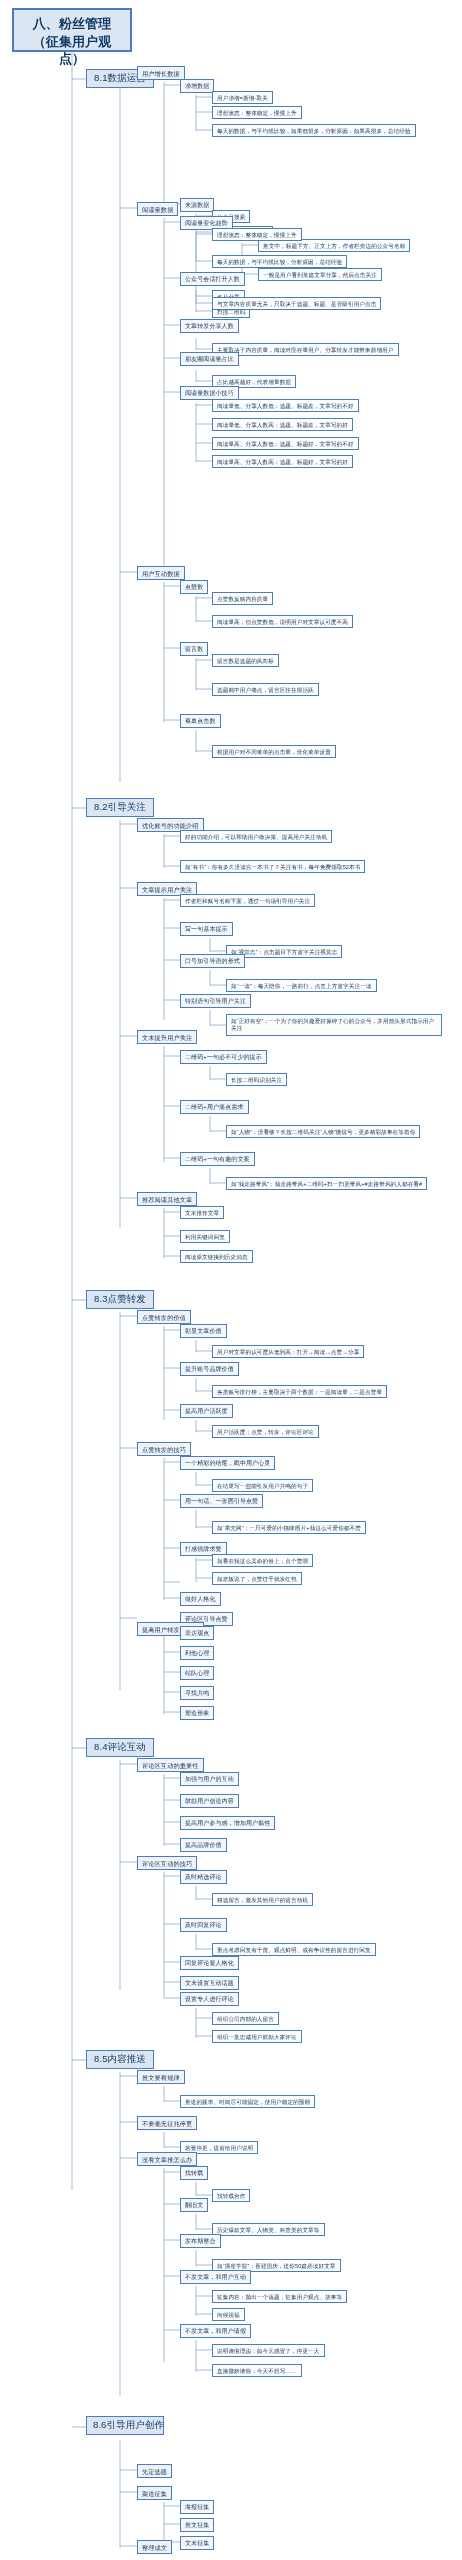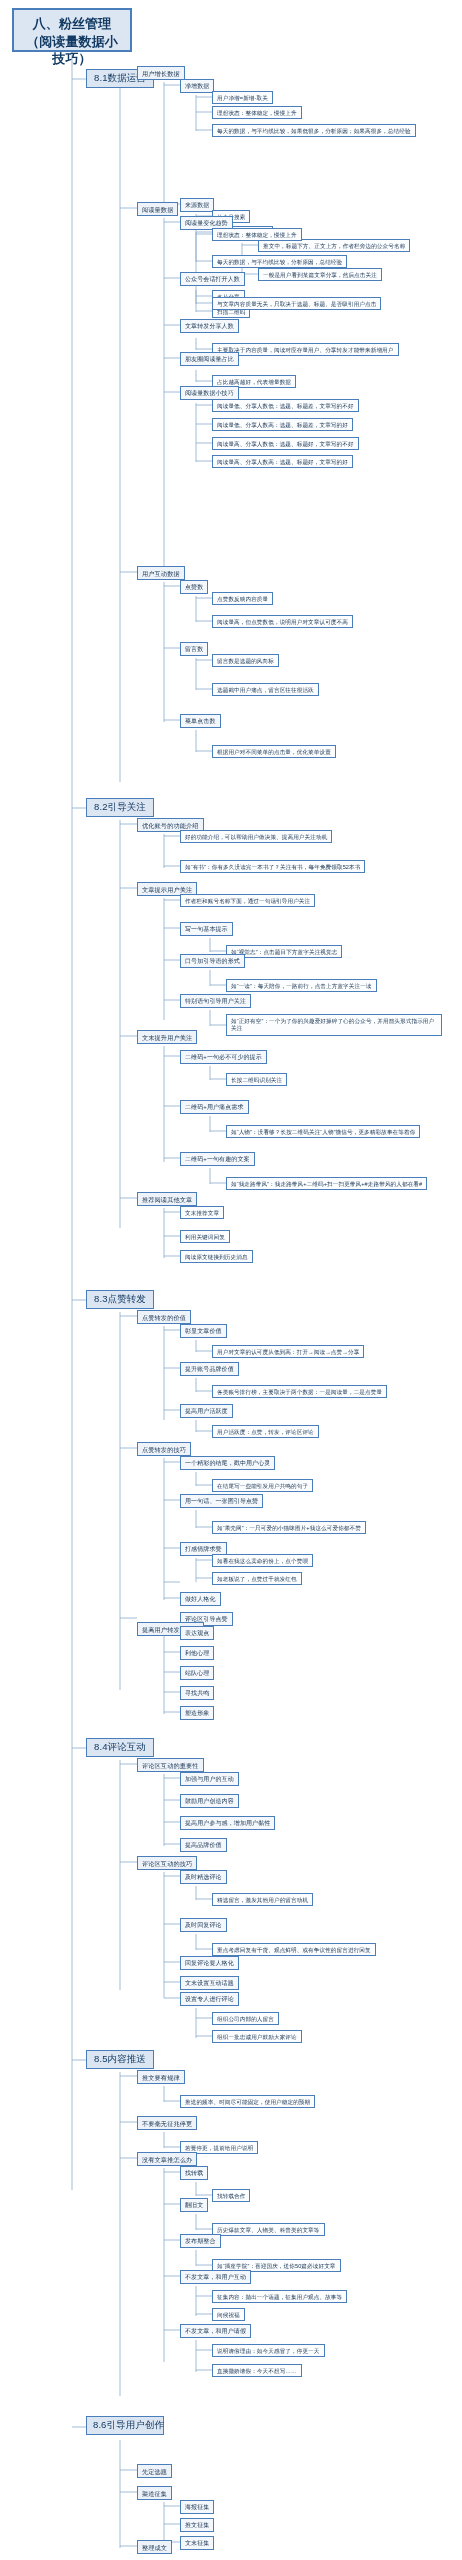--- a/index.html
+++ b/index.html
@@ -270,21 +270,21 @@
       <path d="M120 2546 L137 2546"></path>
       <path d="M164 2502 L164 2544"></path>
       <path d="M164 2506 L180 2506"></path>
       <path d="M164 2524 L180 2524"></path>
       <path d="M164 2542 L180 2542"></path>
     </g>
   </svg>
 
   <div class="node lv0" style="left:12px;top:8px;width:120px;height:44px;">
     <div>八、粉丝管理</div>
-    <div>（阅读量数据小技巧）</div>
+    <div>（征集用户观点）</div>
   </div>
 
   <div class="node lv1" style="left:86px;top:69px;width:68px;">8.1数据运营</div>
 
   <div class="node lv2" style="left:137px;top:66px;">用户增长数据</div>
   <div class="node lv3" style="left:180px;top:79px;">净增数据</div>
   <div class="node lv4" style="left:212px;top:91px;">用户净增=新增-取关</div>
   <div class="node lv4" style="left:212px;top:106px;">理想状态：整体稳定，慢慢上升</div>
   <div class="node lv4" style="left:212px;top:124px;">每天的数据，与平均线比较，如果低很多，分析原因；如果高很多，总结经验</div>
 

